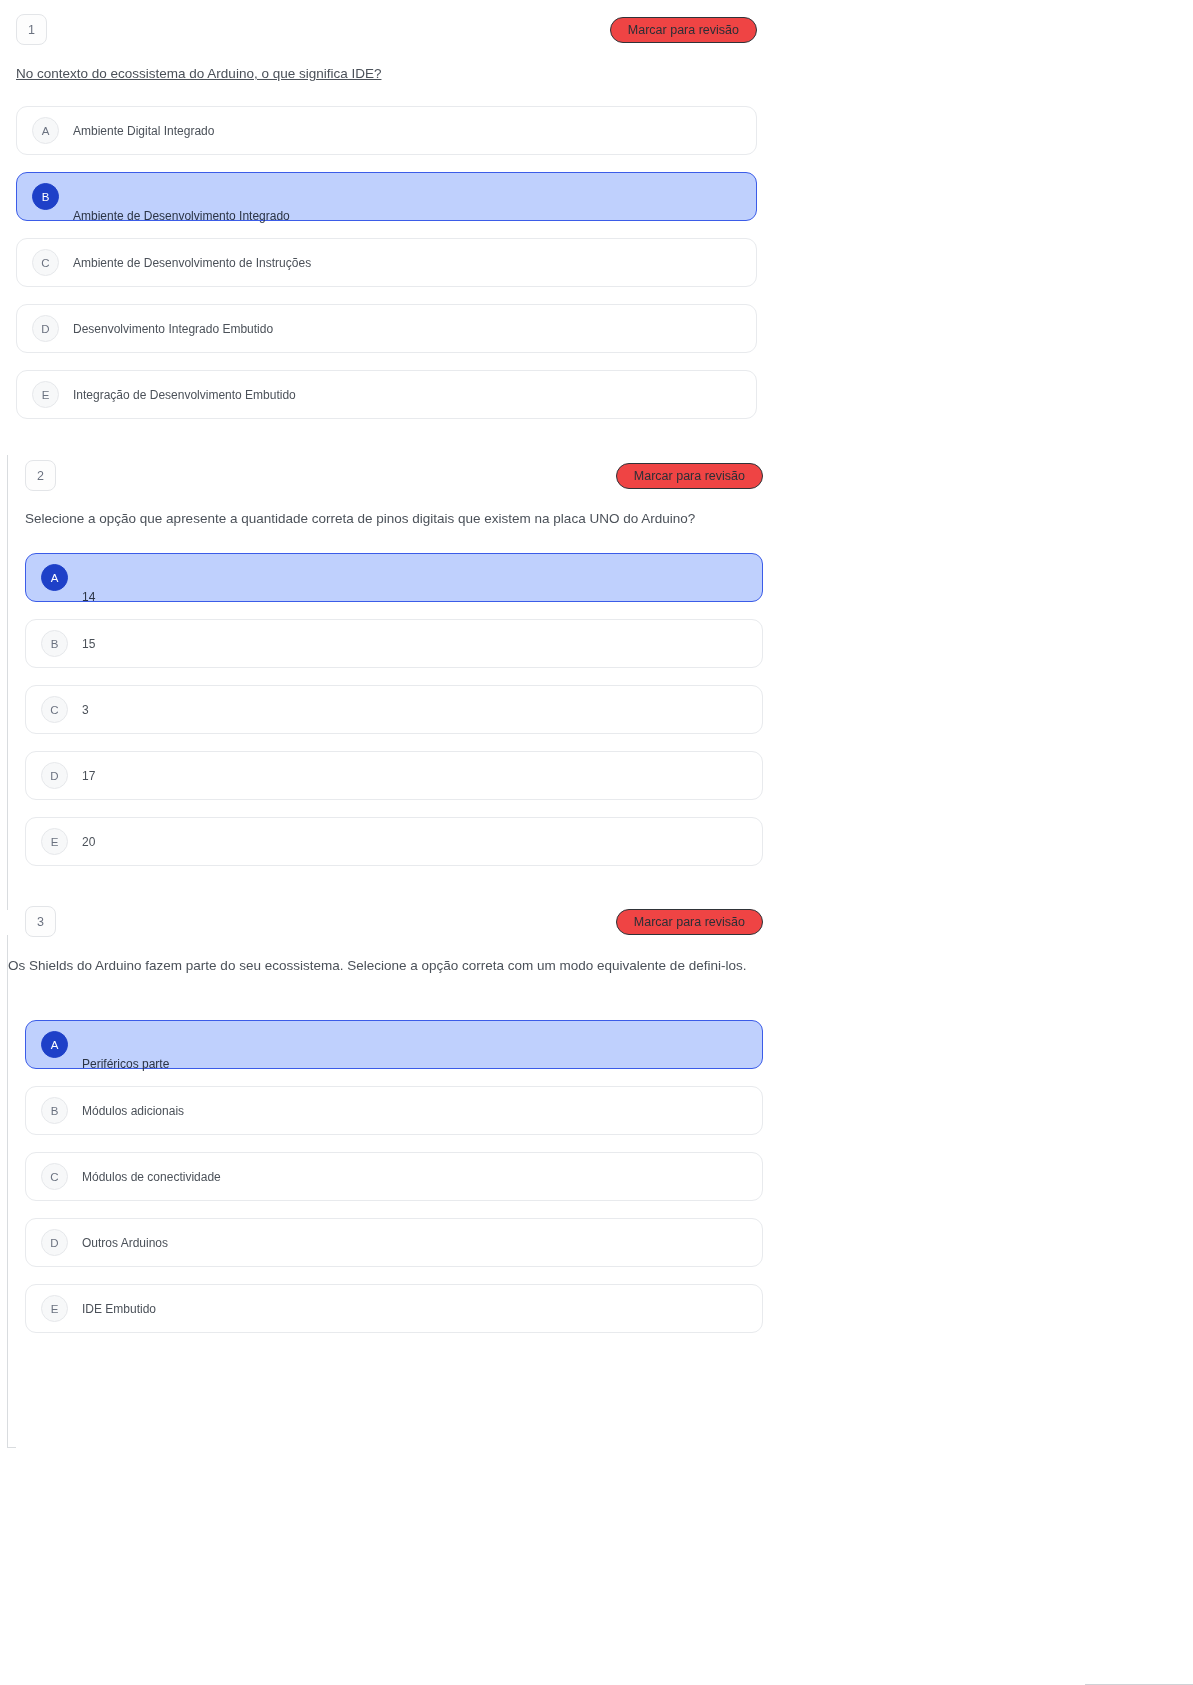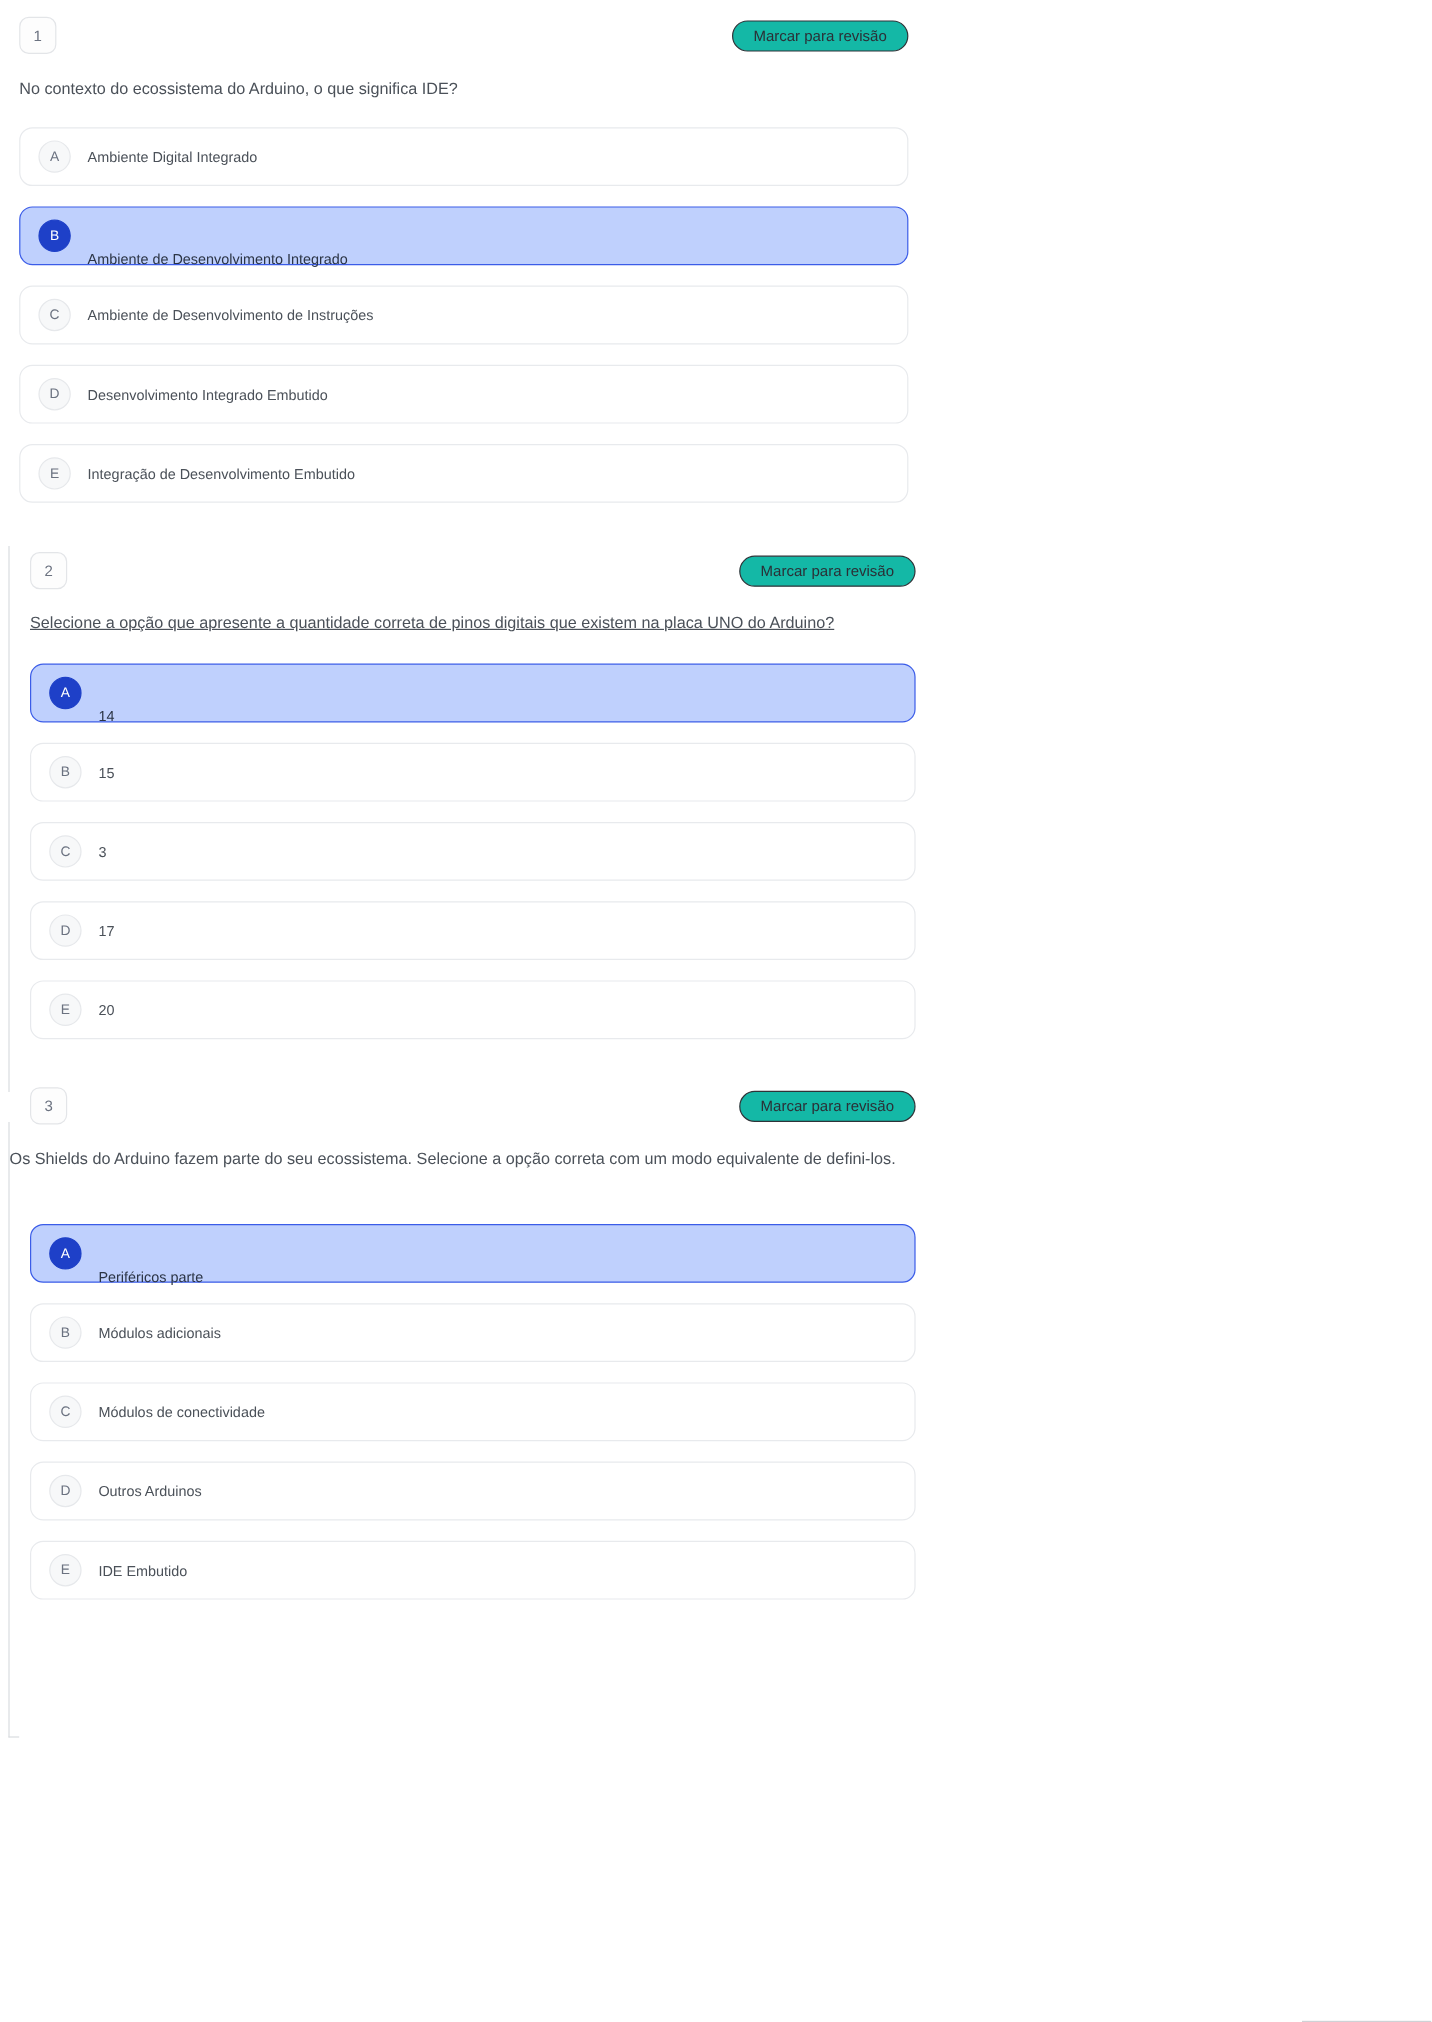--- a/index.html
+++ b/index.html
@@ -65,21 +65,21 @@
     color: #6b7280;
     font-family: "Liberation Sans", sans-serif;
     flex: none;
   }
 
   .mark-review-btn {
     height: 26px;
     padding: 0 17px;
     border: 1.3px solid #2f3338;
     border-radius: 999px;
-    background: #14b8a6;
+    background: #ef4444;
     display: flex;
     align-items: center;
     justify-content: center;
     font-size: 12.5px;
     color: #2b2f36;
     font-family: "Liberation Sans", sans-serif;
     white-space: nowrap;
     cursor: pointer;
     flex: none;
   }
@@ -133,29 +133,29 @@
   .option.selected .letter {
     background: #1e40c8;
     border: 1px solid #1e40c8;
     color: #ffffff;
   }
   .option.selected .otext { color: #2b3445; margin-top: 39px; }
 
   
   #block1 { position: absolute; left: 0; top: 0; width: 1193px; }
   #block1 .q-header { position: absolute; left: 16px; top: 14px; width: 741px; }
-  #block1 .q-statement { position: absolute; left: 16px; top: 63px; width: 900px; }
+  #block1 .q-statement { position: absolute; left: 16px; top: 63px; width: 900px; text-decoration: underline; }
   #block1 .options { position: absolute; left: 16px; top: 106px; width: 741px; gap: 17px; }
   #block1 .option { height: 49px; padding: 0 15px; }
   #block1 .option .letter { margin-right: 14px; }
 
   
   #block2 { position: absolute; left: 0; top: 0; width: 1193px; }
   #block2 .q-header { position: absolute; left: 25px; top: 460px; width: 738px; }
-  #block2 .q-statement { position: absolute; left: 25px; top: 508px; width: 930px; text-decoration: underline; }
+  #block2 .q-statement { position: absolute; left: 25px; top: 508px; width: 930px; }
   #block2 .options { position: absolute; left: 25px; top: 553px; width: 738px; gap: 17px; }
   #block2 .option { height: 49px; padding: 0 15px; }
   #block2 .option .letter { margin-right: 14px; }
 
   
   #block3 { position: absolute; left: 0; top: 0; width: 1193px; }
   #block3 .q-header { position: absolute; left: 25px; top: 906px; width: 738px; }
   #block3 .q-statement { position: absolute; left: 8px; top: 955px; width: 745px; }
   #block3 .options { position: absolute; left: 25px; top: 1020px; width: 738px; gap: 17px; }
   #block3 .option { height: 49px; padding: 0 15px; }

